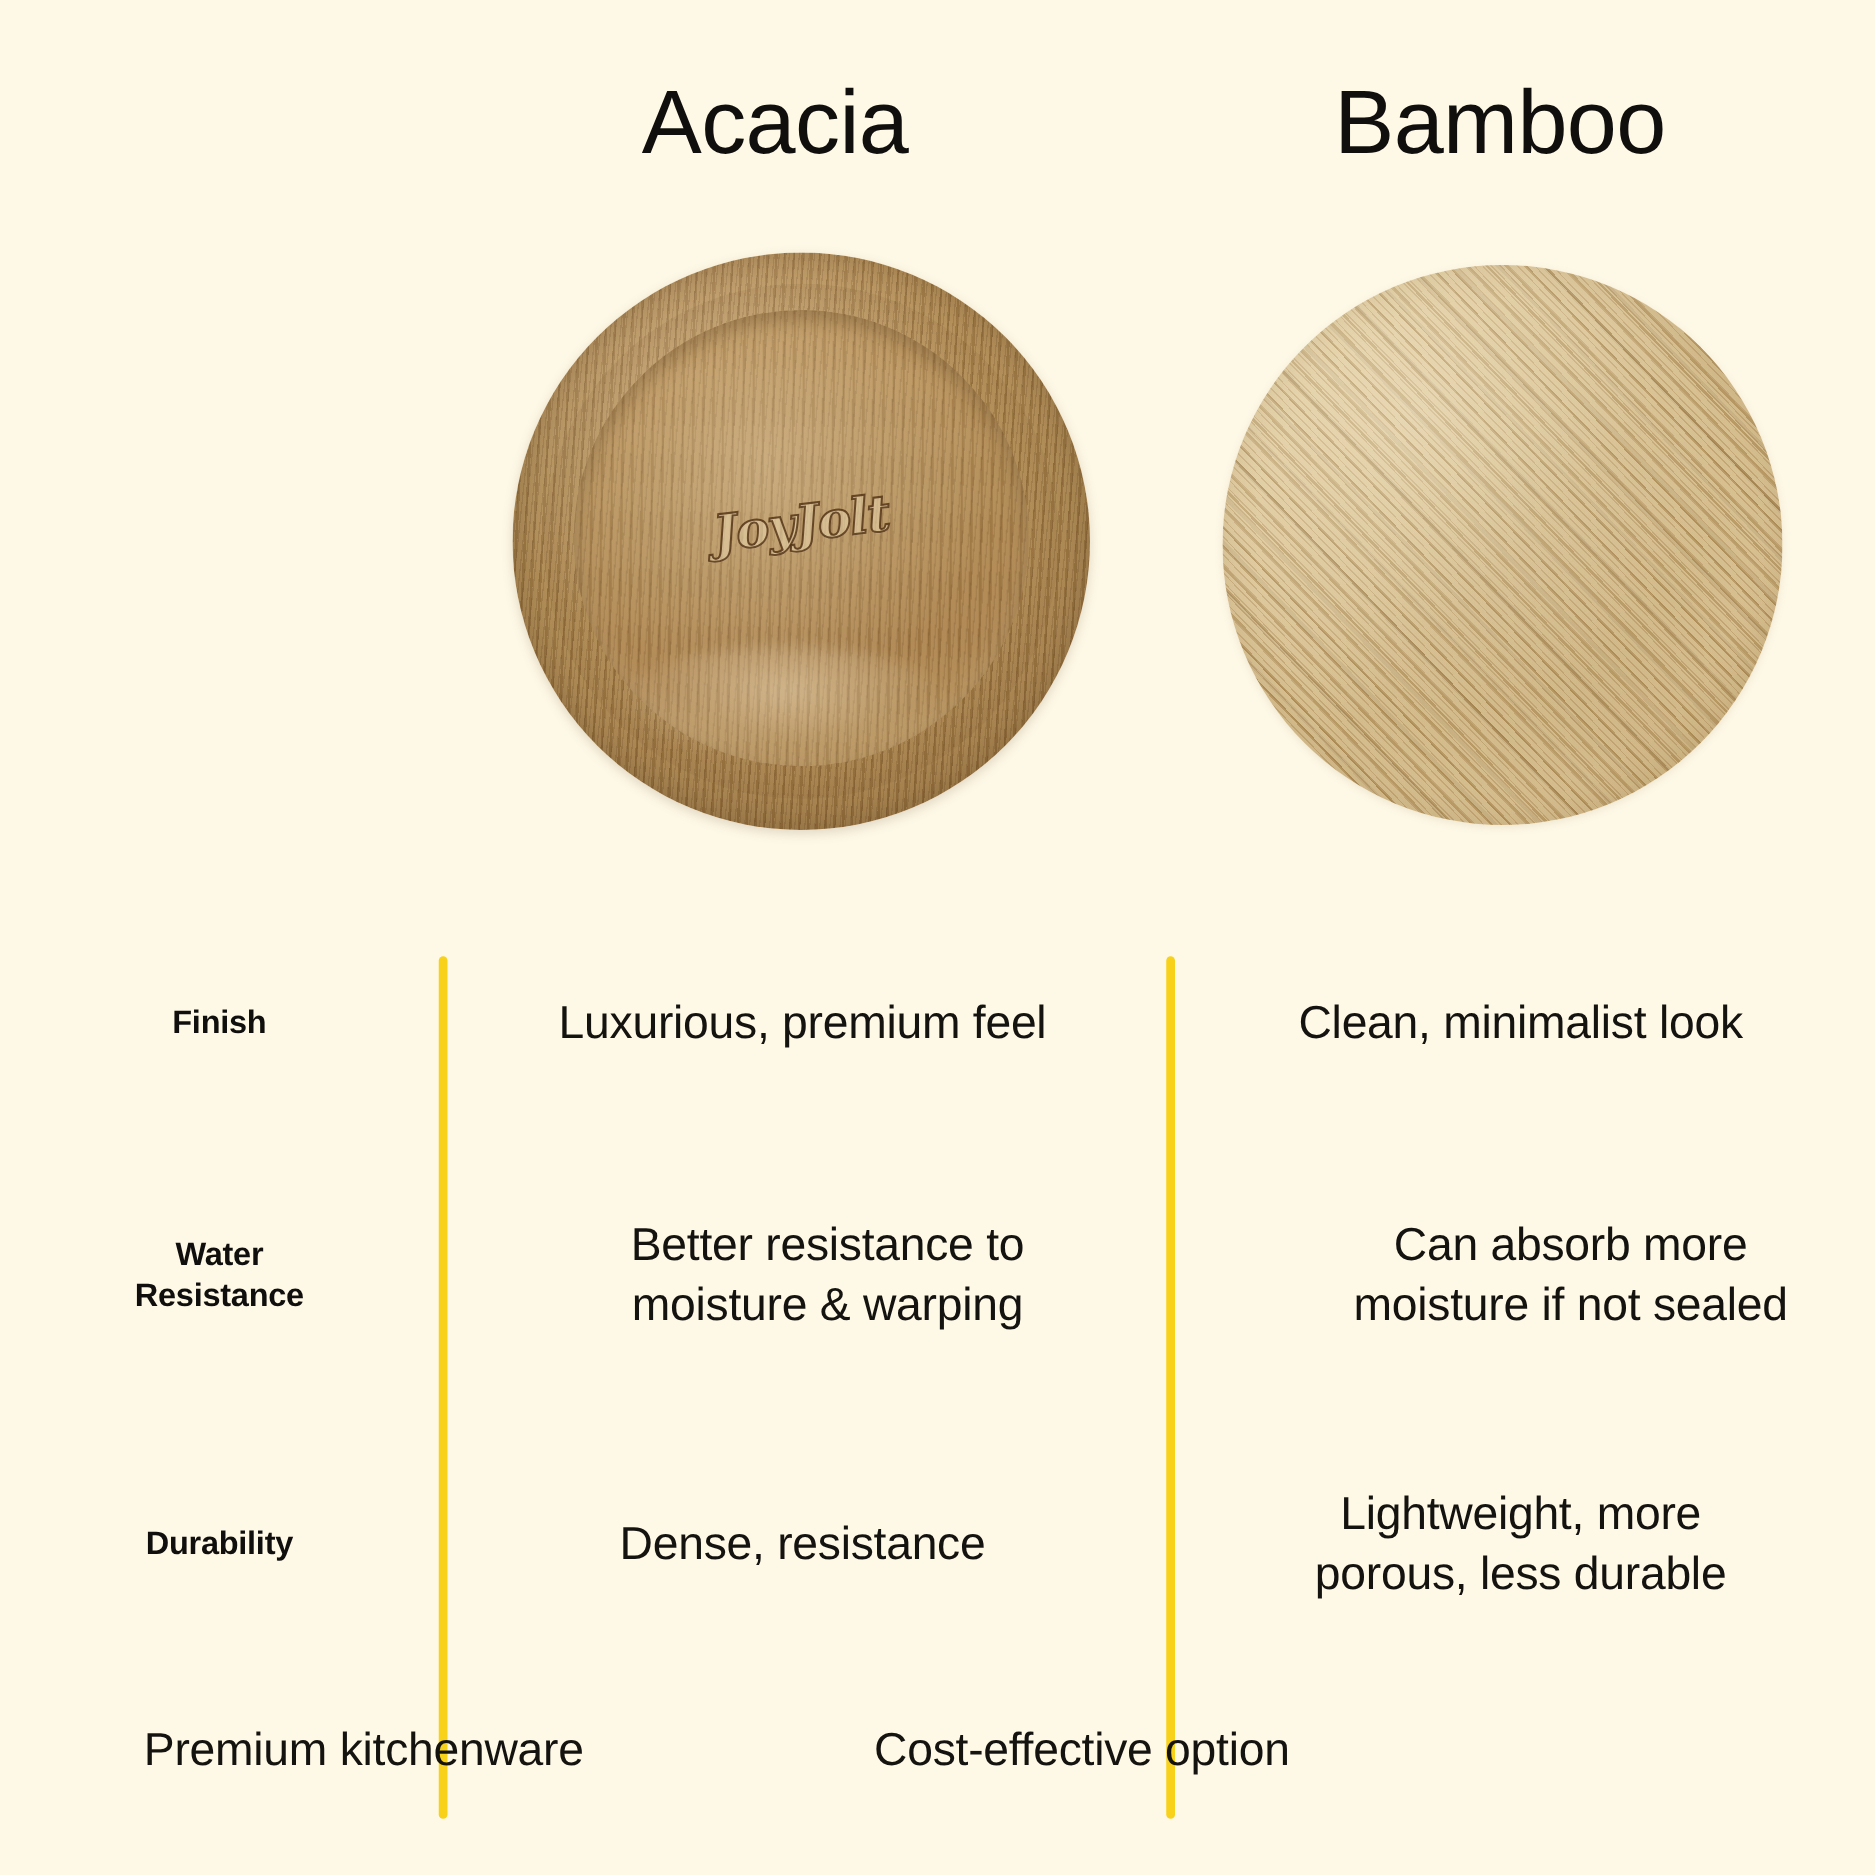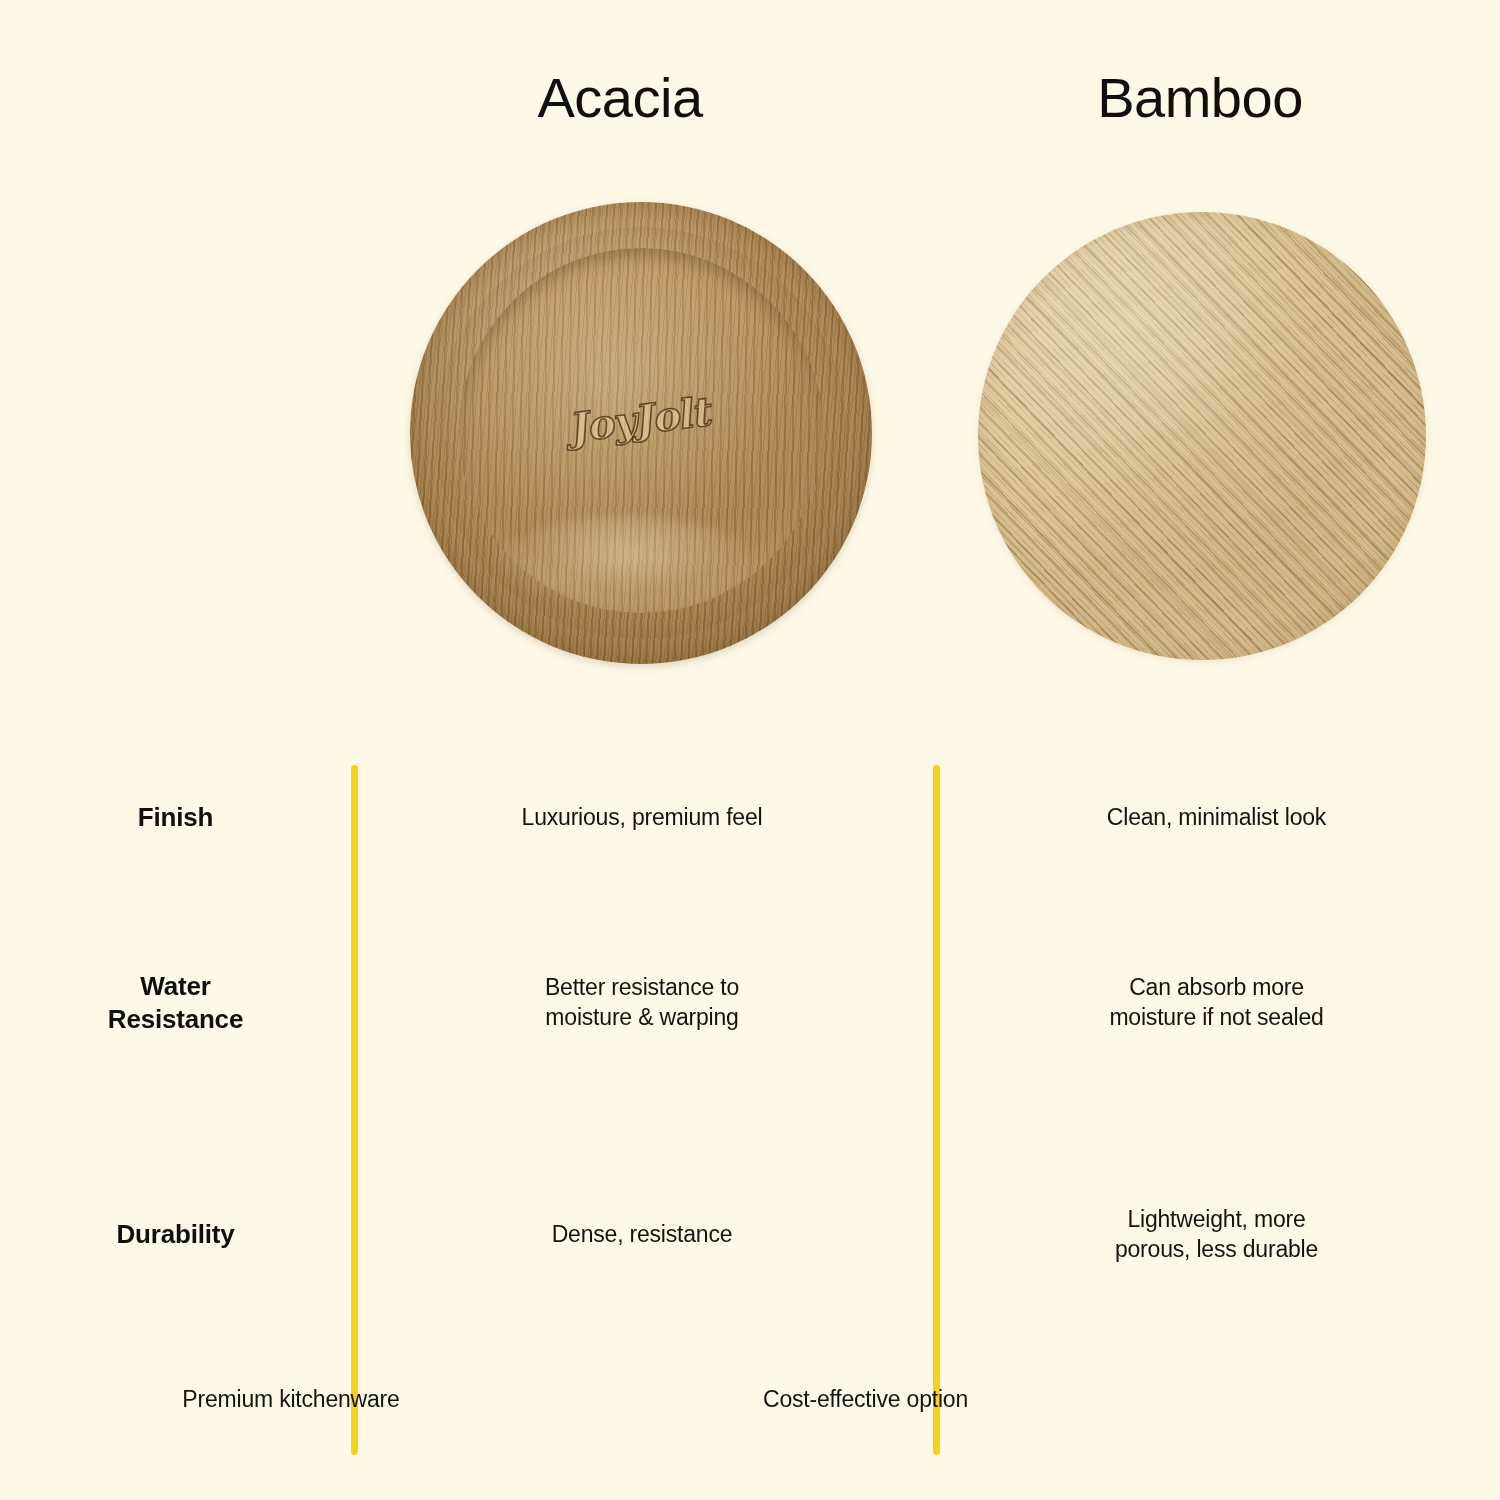--- a/index.html
+++ b/index.html
@@ -20,21 +20,21 @@
     background: #FEF9E7;
   }
 
   
   .col-header {
     position: absolute;
     top: 58px;
     height: 80px;
     line-height: 80px;
     text-align: center;
-    font-size: 56px;
+    font-size: 72px;
     font-weight: 500;
     letter-spacing: -0.5px;
     color: #100F0D;
   }
   #header-acacia { left: 350px; width: 540px; }
   #header-bamboo { left: 930px; width: 540px; }
 
   
   .product-figure {
     position: absolute;
@@ -191,42 +191,42 @@
   #divider-right { left: 933px; }
 
   .table-row {
     position: absolute;
     left: 0;
     width: 1500px;
     display: flex;
     align-items: center;
   }
   #row-finish     { top: 10px;  height: 126px; }
-  #row-water      { top: 178px; height: 160px; }
+  #row-water      { top: 195px; height: 160px; gap: 20px; }
   #row-durability { top: 415px; height: 150px; }
   #row-quality    { top: 600px; height: 110px; }
 
   .cell-label {
     width: 351px;
     flex: 0 0 351px;
     text-align: center;
     padding: 0 16px;
     box-sizing: border-box;
     font-size: 26px;
     font-weight: 700;
     line-height: 1.28;
     letter-spacing: -0.2px;
     color: #100F0D;
   }
   .cell-value {
     flex: 1 1 0;
     text-align: center;
     padding: 0 26px;
     box-sizing: border-box;
-    font-size: 23px;
+    font-size: 37px;
     font-weight: 300;
     line-height: 1.30;
     letter-spacing: -0.2px;
     color: #15130F;
   }
   .cell-acacia { flex: 0 0 582px; width: 582px; }
   .cell-bamboo { flex: 0 0 567px; width: 567px; }
   .line { display: block; }
 </style>
 </head>

